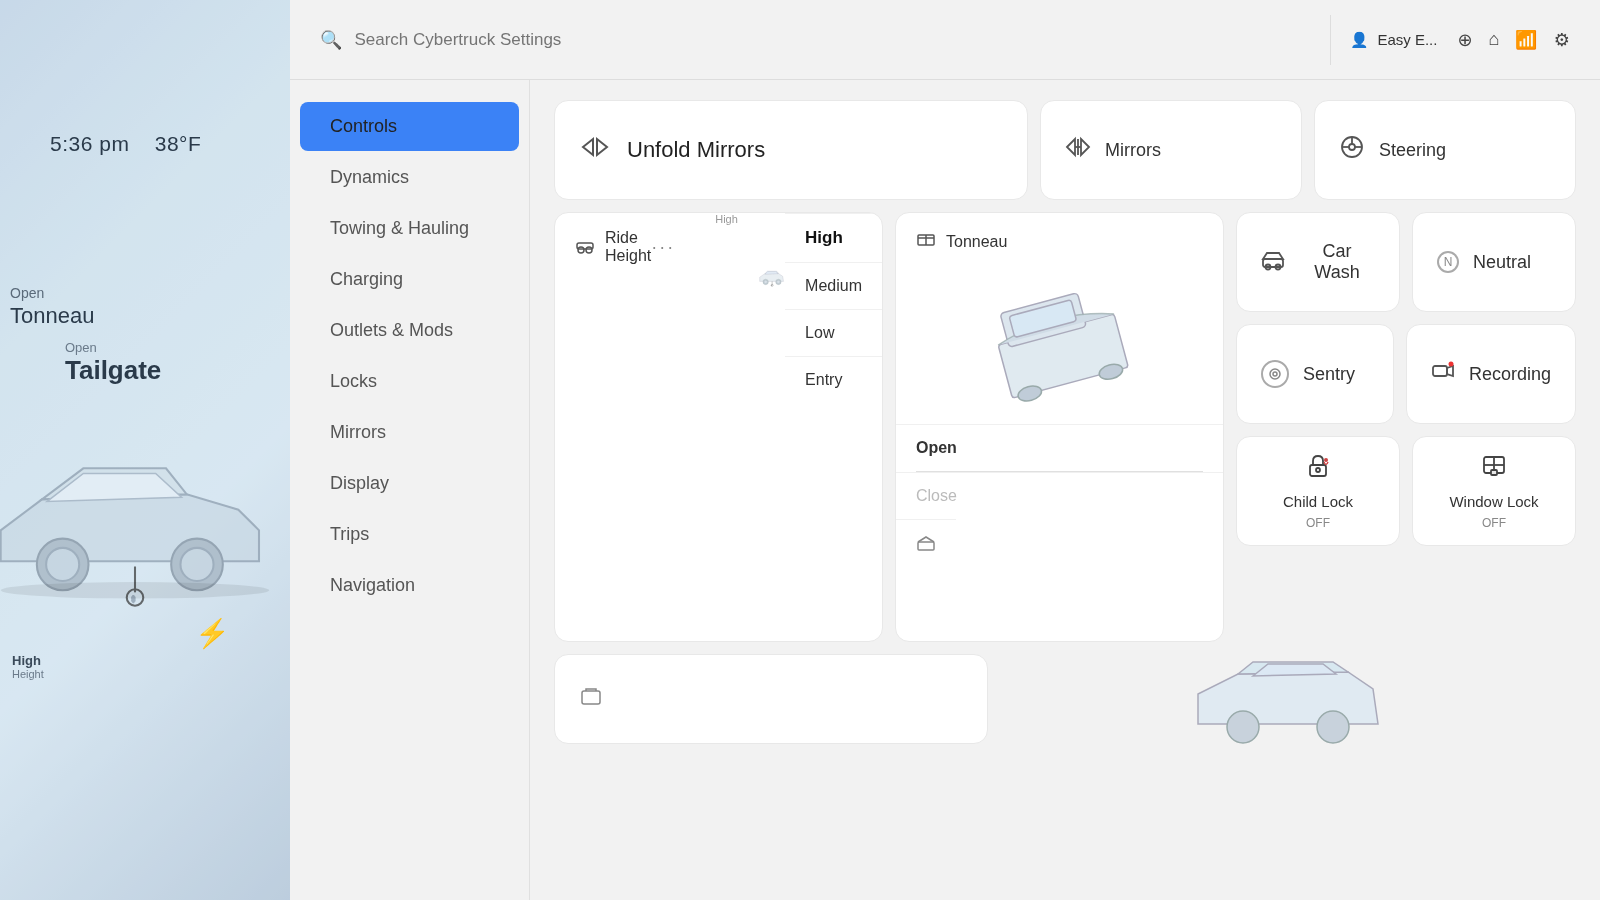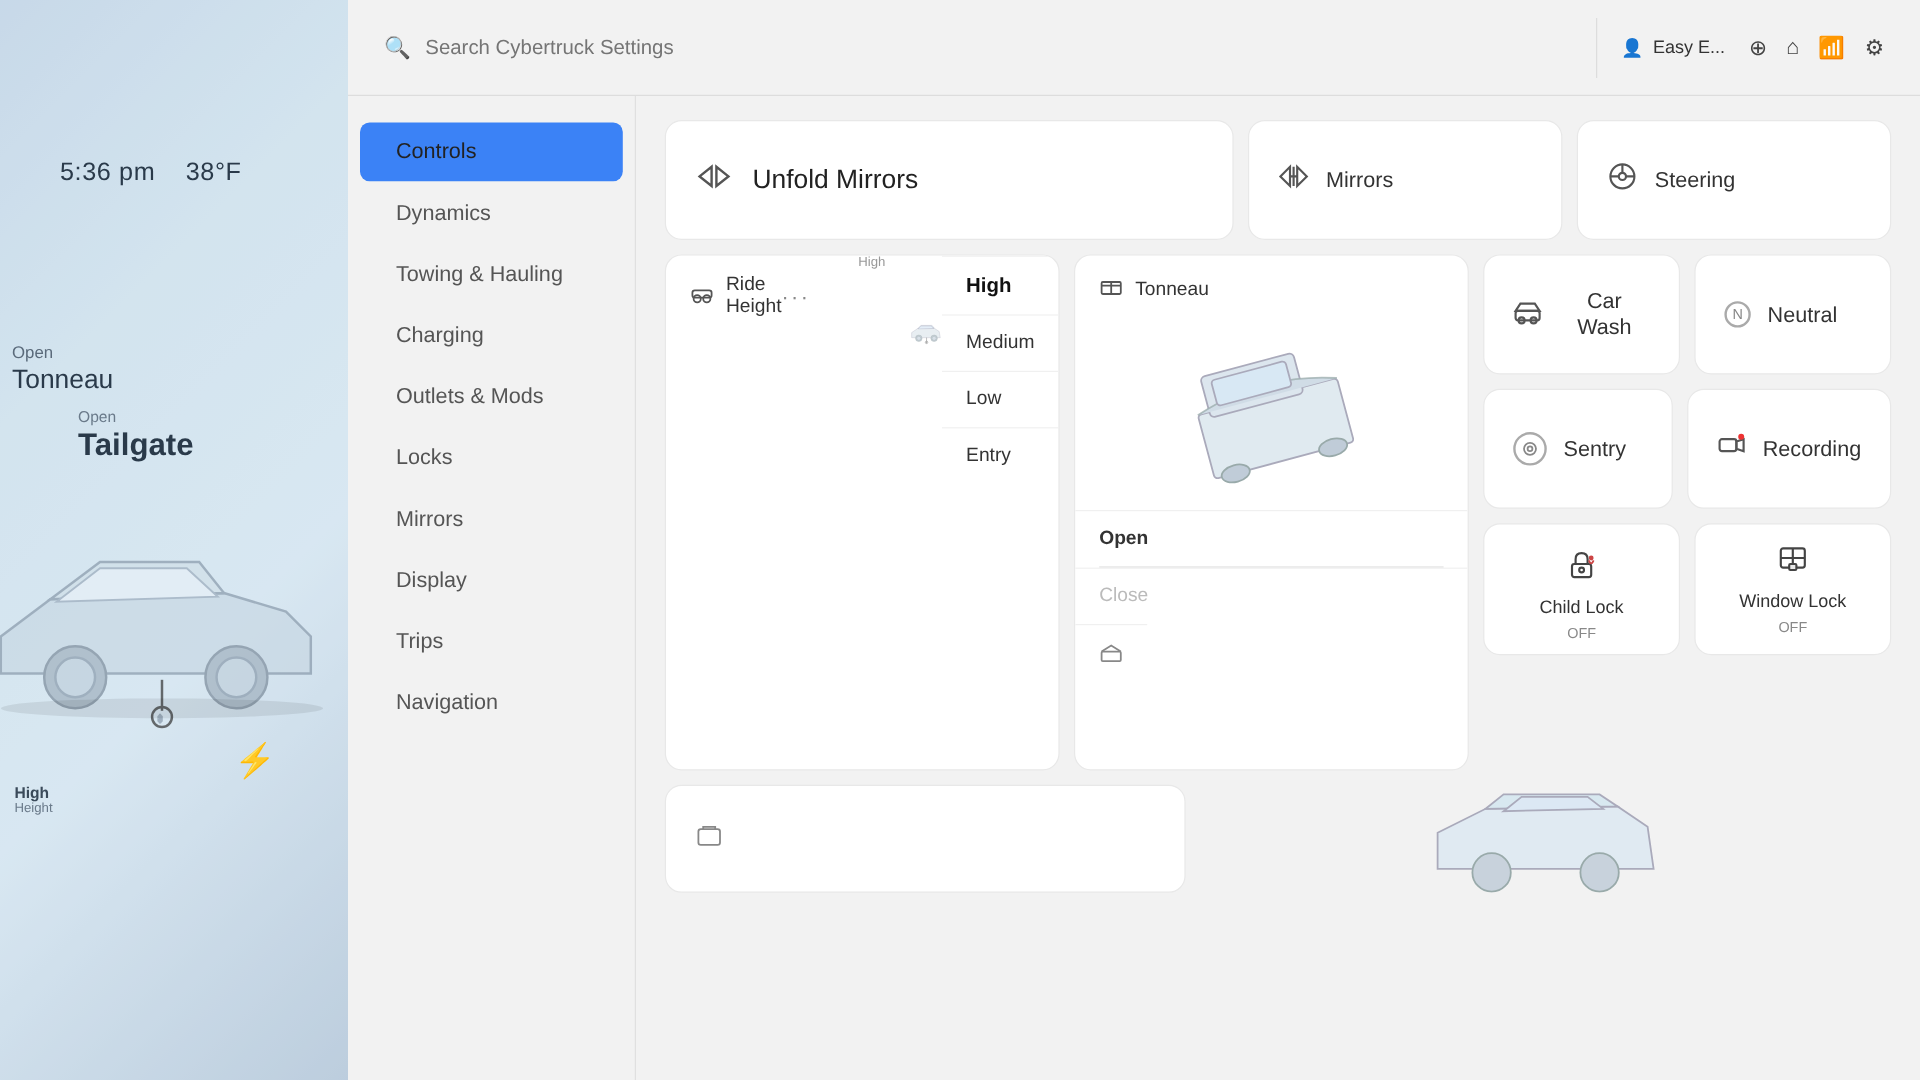--- a/index.html
+++ b/index.html
@@ -378,21 +378,21 @@
 
     .card-recording {
       height: 100px;
       gap: 14px;
     }
 
     .card-childlock {
       height: 110px;
       flex-direction: column;
       align-items: center;
-      justify-content: flex-start;
+      justify-content: center;
       gap: 6px;
     }
 
     .card-windowlock {
       height: 110px;
       flex-direction: column;
       align-items: center;
       justify-content: center;
       gap: 6px;
     }

